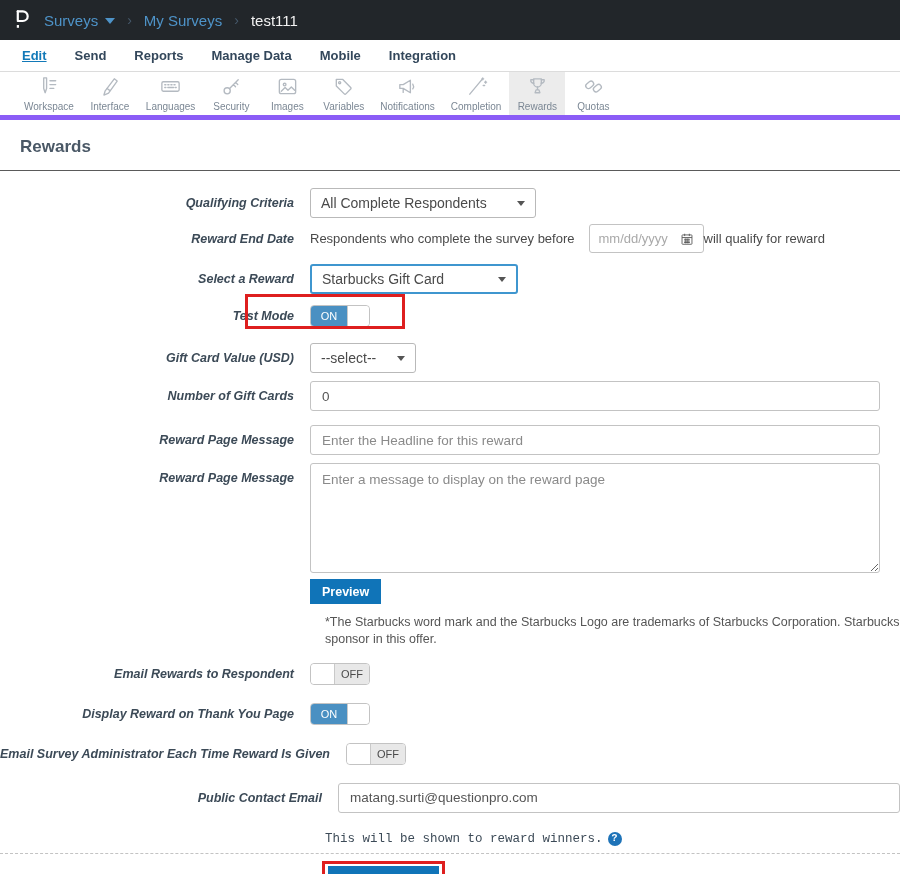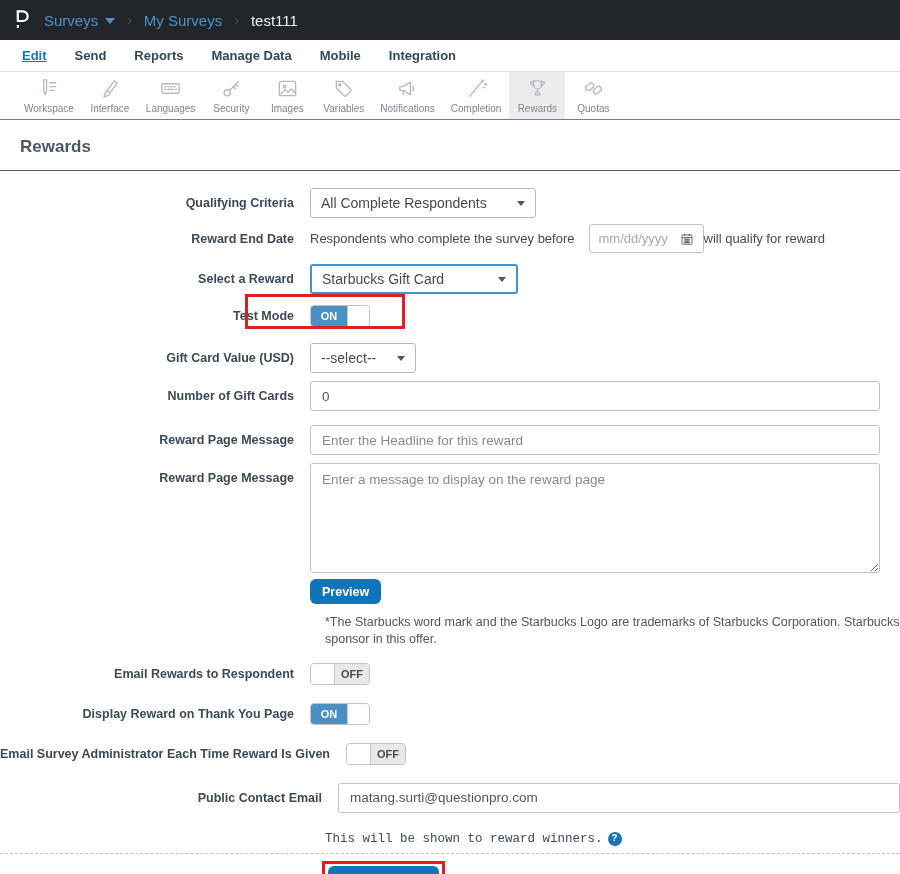--- a/index.html
+++ b/index.html
@@ -16,39 +16,39 @@
   .caret-down { width: 0; height: 0; border-left: 5px solid transparent;
     border-right: 5px solid transparent; border-top: 6px solid #4e93c8; display: inline-block; margin-top: 2px;}
 
   
   .navbar { height: 32px; border-bottom: 1px solid #dcdcdc; display: flex;
     align-items: center; padding: 0 22px; gap: 28px; background: #fff; }
   .nav-item { font-size: 13px; font-weight: bold; color: #33475b; cursor: pointer; text-decoration: none; }
   .nav-item.active { color: #1279b8; text-decoration: underline; }
 
   
-  .icobar { height: 48px; border-bottom: 1px solid #8b5cf6; display: flex;
+  .icobar { height: 48px; border-bottom: 5px solid #8b5cf6; display: flex;
     align-items: stretch; padding-left: 16px; background: #fff; }
   .ico-cell { display: flex; flex-direction: column; align-items: center;
     justify-content: center; gap: 3px; padding: 0 8px; min-width: 56px; cursor: pointer; }
   .ico-cell.selected { background: #ececec; }
   .ico-cell svg { width: 25px; height: 23px; stroke: #b4bac1; fill: none;
     stroke-width: 1.4; stroke-linecap: round; stroke-linejoin: round; }
   .ico-label { font-size: 10px; color: #7b8794; }
 
   
   .page-head { padding: 17px 20px 13px; font-size: 17px; font-weight: bold; color: #4a5866; }
   .head-rule { border: none; border-top: 1px solid #5a5a5a; }
 
   
   .form { padding-top: 17px; }
   .frow { display: flex; align-items: center; position: relative; }
   .flabel { flex: 0 0 310px; display: flex; justify-content: flex-end;
     padding-right: 16px; }
-  .flabel span { white-space: nowrap; font-size: 12.5px; font-weight: bold; color: #3c4a57; }
+  .flabel span { white-space: nowrap; font-size: 12.5px; font-weight: bold; color: #3c4a57; font-style: italic; }
   .fctrl { display: flex; align-items: center; flex: 1; min-width: 0; }
 
   .selectbox { border: 1px solid #b9b9b9; border-radius: 3px; background: #fff;
     height: 30px; display: flex; align-items: center; justify-content: space-between;
     padding: 0 10px; font-size: 14px; color: #4a4a4a; cursor: pointer; }
   .selectbox.blue { border: 2px solid #3f96cf; }
   .sel-caret { width: 0; height: 0; border-left: 4px solid transparent;
     border-right: 4px solid transparent; border-top: 5px solid #555; margin-left: 12px; }
 
   .txt { border: 1px solid #c3c3c3; border-radius: 3px; height: 30px; width: 570px;
@@ -60,32 +60,32 @@
   .datebox { border: 1px solid #c3c3c3; border-radius: 3px; width: 115px; height: 29px;
     display: flex; align-items: center; justify-content: space-between; padding: 0 9px;
     margin-left: 14px; cursor: text; }
   .date-ph { font-size: 13px; color: #a9a9a9; }
   .cal-svg { width: 14px; height: 14px; stroke: #555; fill: none; stroke-width: 1.5; }
 
   
   .toggle { width: 60px; height: 22px; border: 1px solid #c3c3c3; border-radius: 4px;
     display: flex; overflow: hidden; background: #fff; cursor: pointer; flex: none; }
   .tg-text { display: flex; align-items: center; justify-content: center;
-    font-size: 11px; font-weight: bold; }
+    font-size: 11px; font-weight: normal; }
   .toggle.on .tg-text { flex: 0 0 36px; background: #4a90c2; color: #fff; order: 1; }
   .toggle.on .tg-knob { flex: 1; background: #fff; border-left: 1px solid #c9c9c9;
     border-radius: 0 3px 3px 0; order: 2; }
   .toggle.off .tg-knob { flex: 0 0 24px; background: #fff; border-right: 1px solid #c9c9c9;
     border-radius: 3px 0 0 3px; order: 1; }
   .toggle.off .tg-text { flex: 1; background: #e8e8e8; color: #4a4a4a; order: 2; }
 
   .red-outline-testmode { position: absolute; left: 245px; top: -7px; width: 160px;
     height: 35px; border: 3px solid #de1f1f; pointer-events: none; }
 
-  .btn { border: none; border-radius: 6px; background: #1074b8; color: #fff;
+  .btn { border: none; border-radius: 0; background: #1074b8; color: #fff;
     font-size: 12.5px; font-weight: bold; font-family: "Liberation Sans", sans-serif;
     cursor: pointer; }
   .btn-preview { height: 25px; padding: 0 12px; }
   .btn-save { height: 26px; padding: 0 13px; }
   .save-red-box { display: inline-block; border: 3px solid #de1f1f; padding: 2px 3px; margin-left: 322px; }
 
   .disclaimer { margin-left: 325px; font-size: 12.5px; color: #555; line-height: 1.35; }
   .disclaimer span { display: block; white-space: nowrap; }
 
   .helper { margin-left: 325px; margin-top: 19px; font-size: 12.5px; color: #3c4a57;

